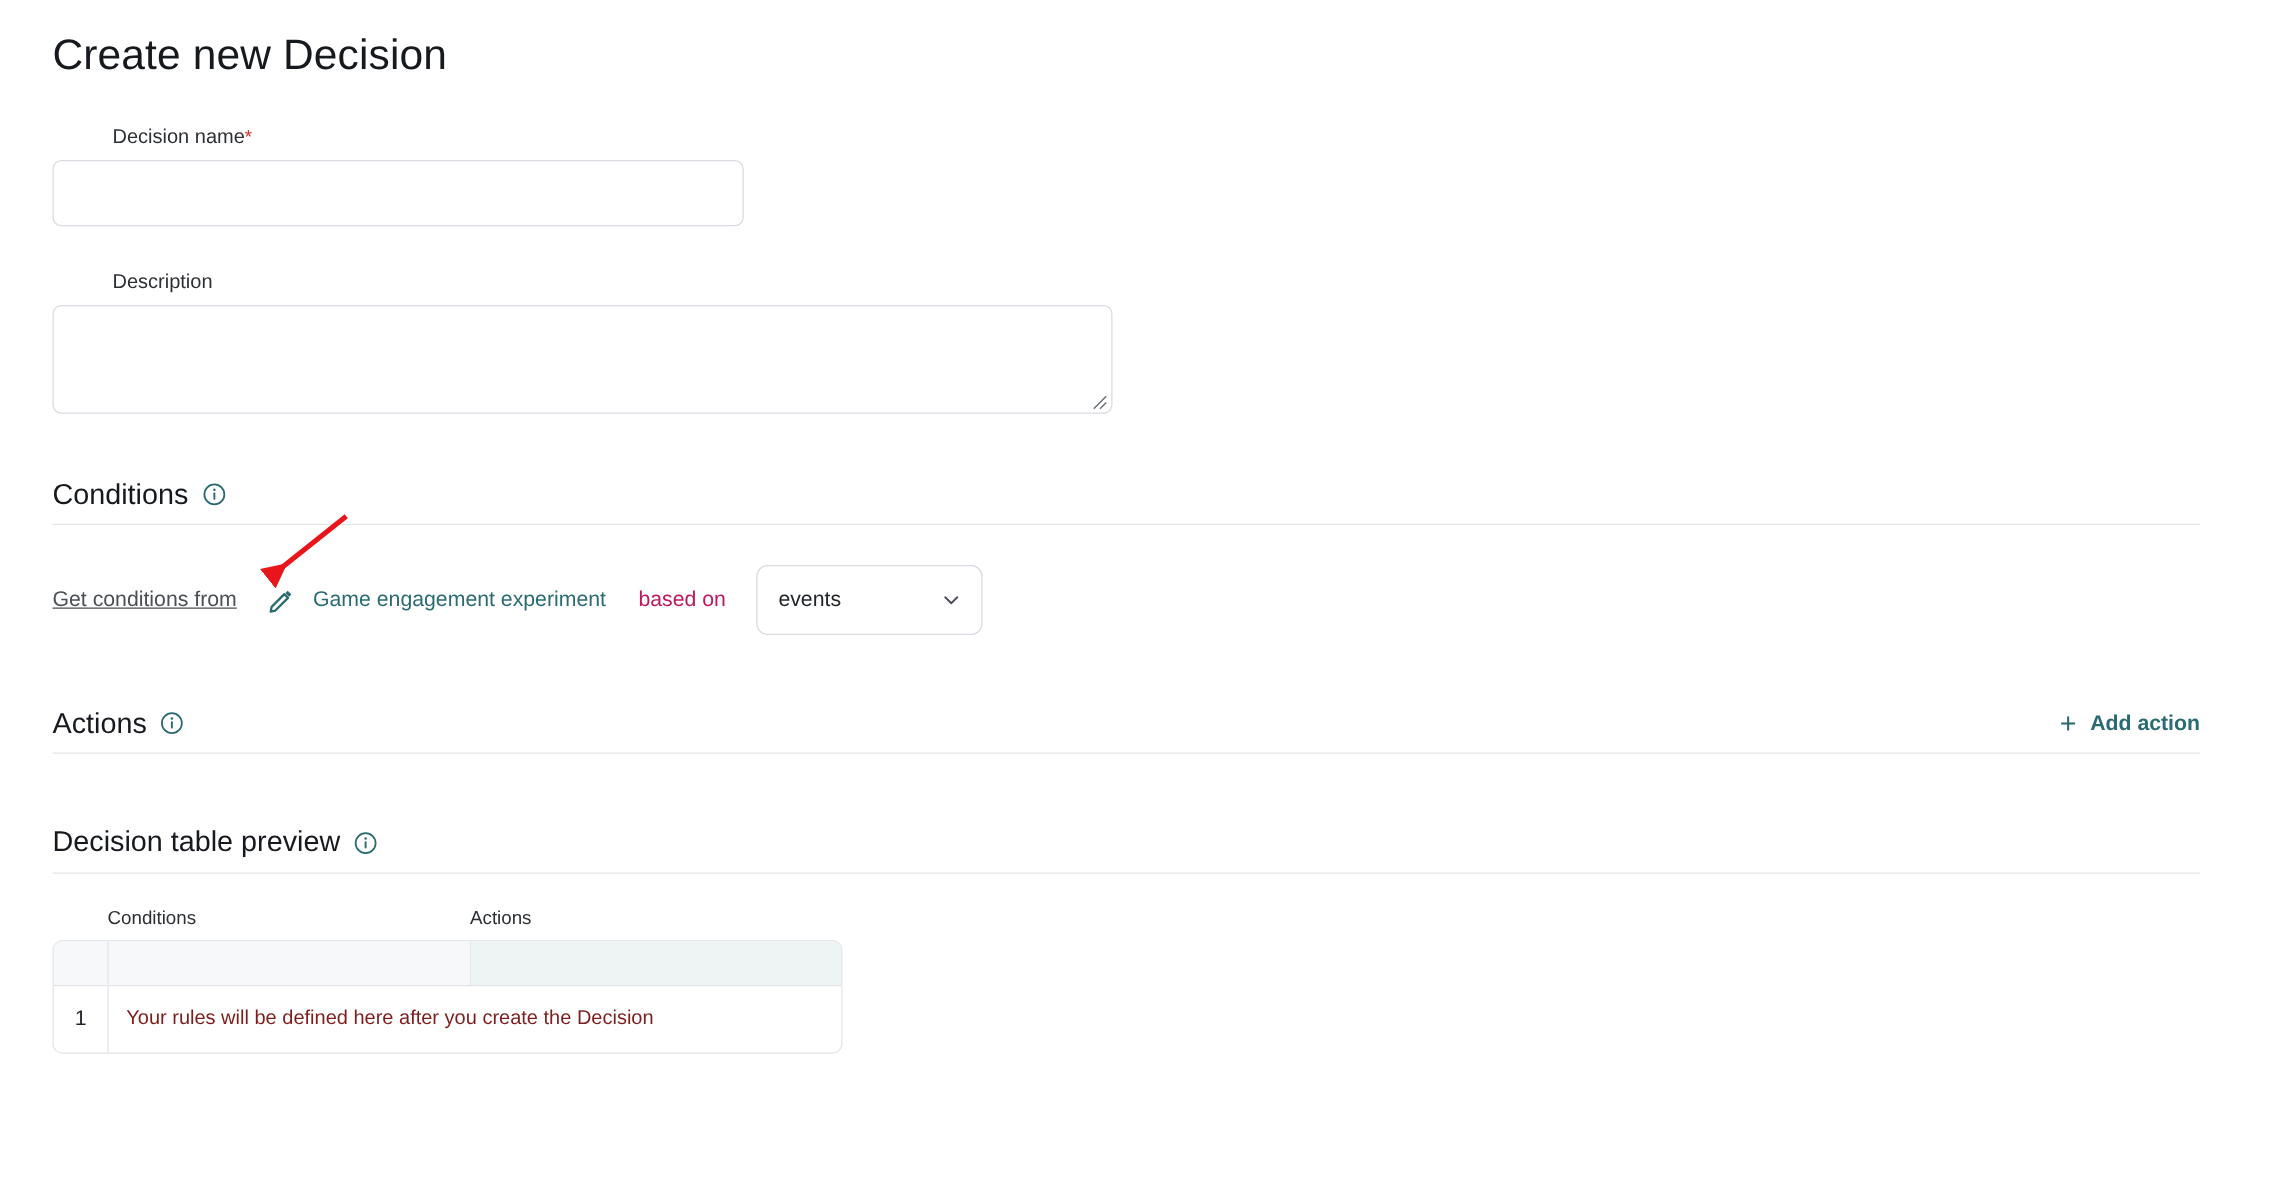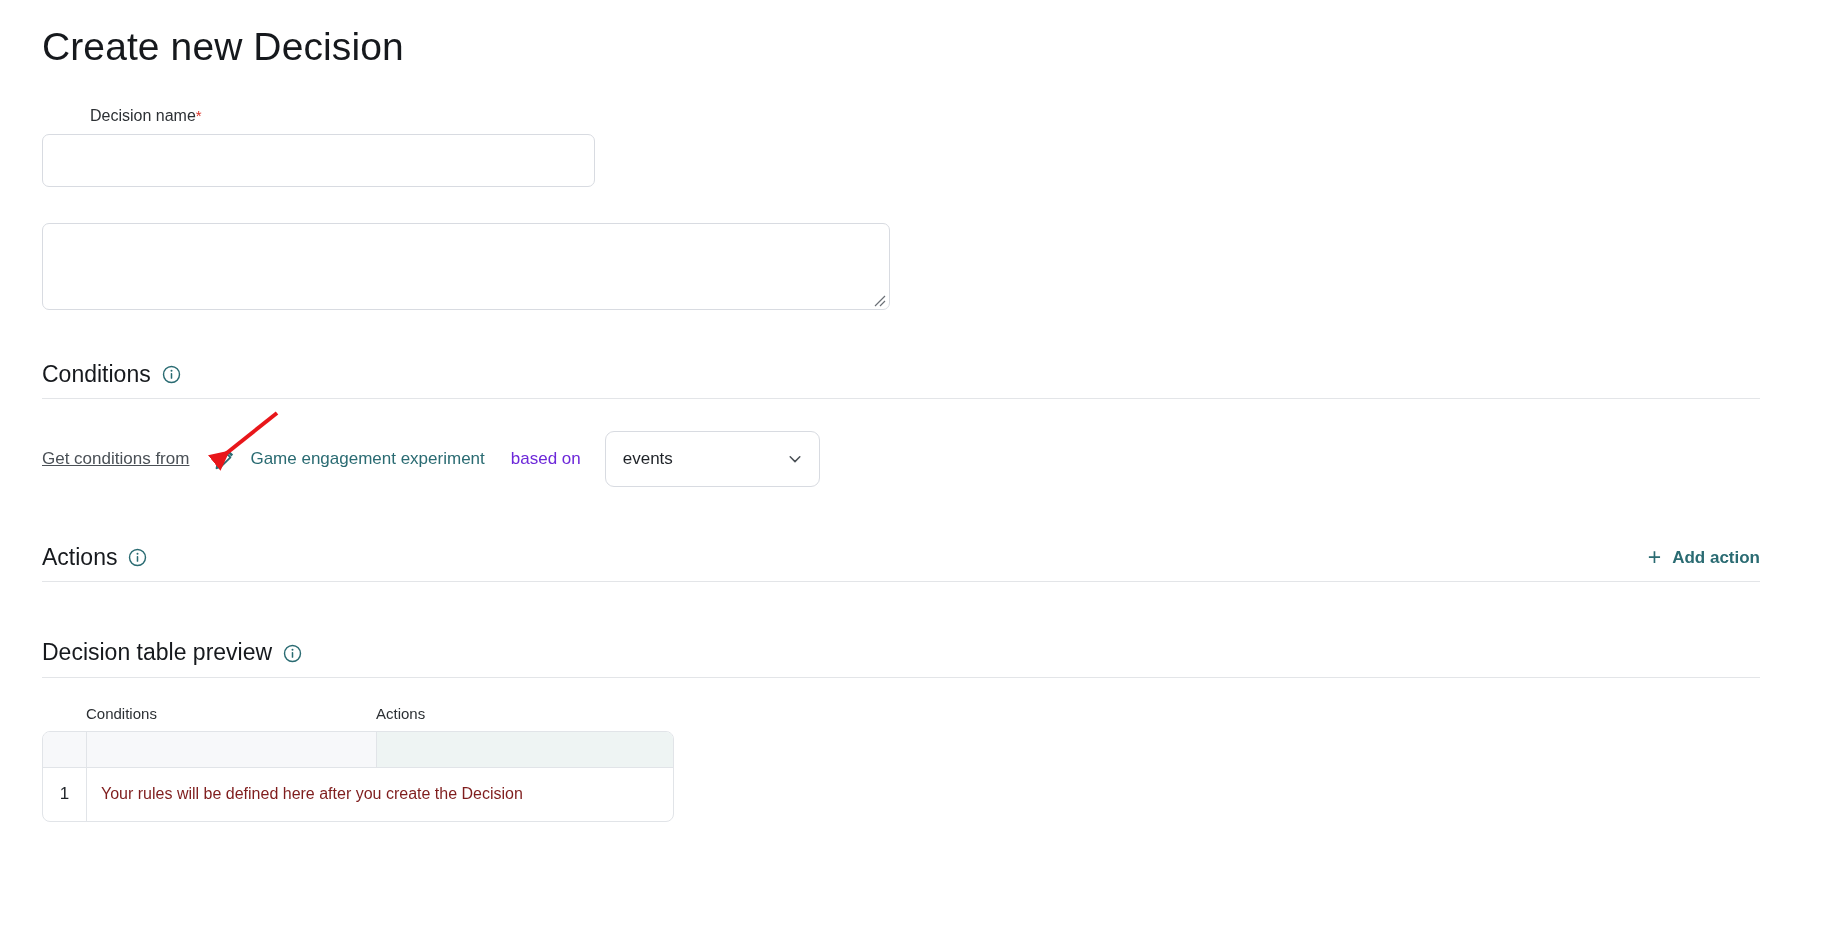--- a/index.html
+++ b/index.html
@@ -10,21 +10,21 @@
   body {
     width: 1832px; height: 948px;
     font-family: "Liberation Sans", sans-serif;
     color: #1f2328;
     position: relative;
     overflow: hidden;
   }
   .page { padding: 0 0 0 42px; position: relative; }
 
   .page-title {
-    font-size: 39px;
+    font-size: 34px;
     font-weight: 400;
     color: #16191d;
     letter-spacing: .1px;
     margin: 24px 0 0 0;
     line-height: 1.2;
   }
 
   
   .field { margin-top: 36px; }
   .field-label {
@@ -104,25 +104,25 @@
     display: flex; align-items: center;
     margin-top: 32px;
     gap: 0;
   }
   .cond-text { font-size: 17px; color: #4a5056; text-decoration: underline; }
   .pencil-icon { margin: 0 14px 0 24px; display: inline-flex; align-items: center; }
   .experiment-link {
     font-size: 17px; font-weight: 400; color: #2a6b72;
     cursor: pointer; text-decoration: none;
   }
-  .based-on { font-size: 17px; color: #6d28d9; margin-left: 26px; }
+  .based-on { font-size: 17px; color: #be185d; margin-left: 26px; }
 
   .dropdown {
     margin-left: 24px;
-    width: 215px; height: 56px;
+    width: 181px; height: 56px;
     border: 1px solid #d8dbe1;
     border-radius: 9px;
     background: #fff;
     display: flex; align-items: center;
     justify-content: space-between;
     padding: 0 16px 0 17px;
     cursor: pointer;
   }
   .dropdown-value { font-size: 17px; color: #1f2328; }
   .dropdown-value.placeholder { color: #8d949b; }
@@ -182,20 +182,21 @@
   <h1 class="page-title">Create new Decision</h1>
 
   <div class="field">
     <label class="field-label">
       <span>Decision name</span><span class="req-star">*</span>
     </label>
     <input class="text-input" type="text" placeholder="" style="">
   </div>
 
   <div class="field">
+    <label class="field-label">Description</label>
     <div class="textarea-wrap">
       <textarea class="text-area" placeholder="" style=""></textarea>
       <svg class="resize-grip" viewBox="0 0 14 14">
         <path d="M13 3 L3 13 M13 8 L8 13" stroke="#6b7076" stroke-width="1.2" fill="none"></path>
       </svg>
     </div>
   </div>
 
   <div class="section">
     <div class="section-head">

